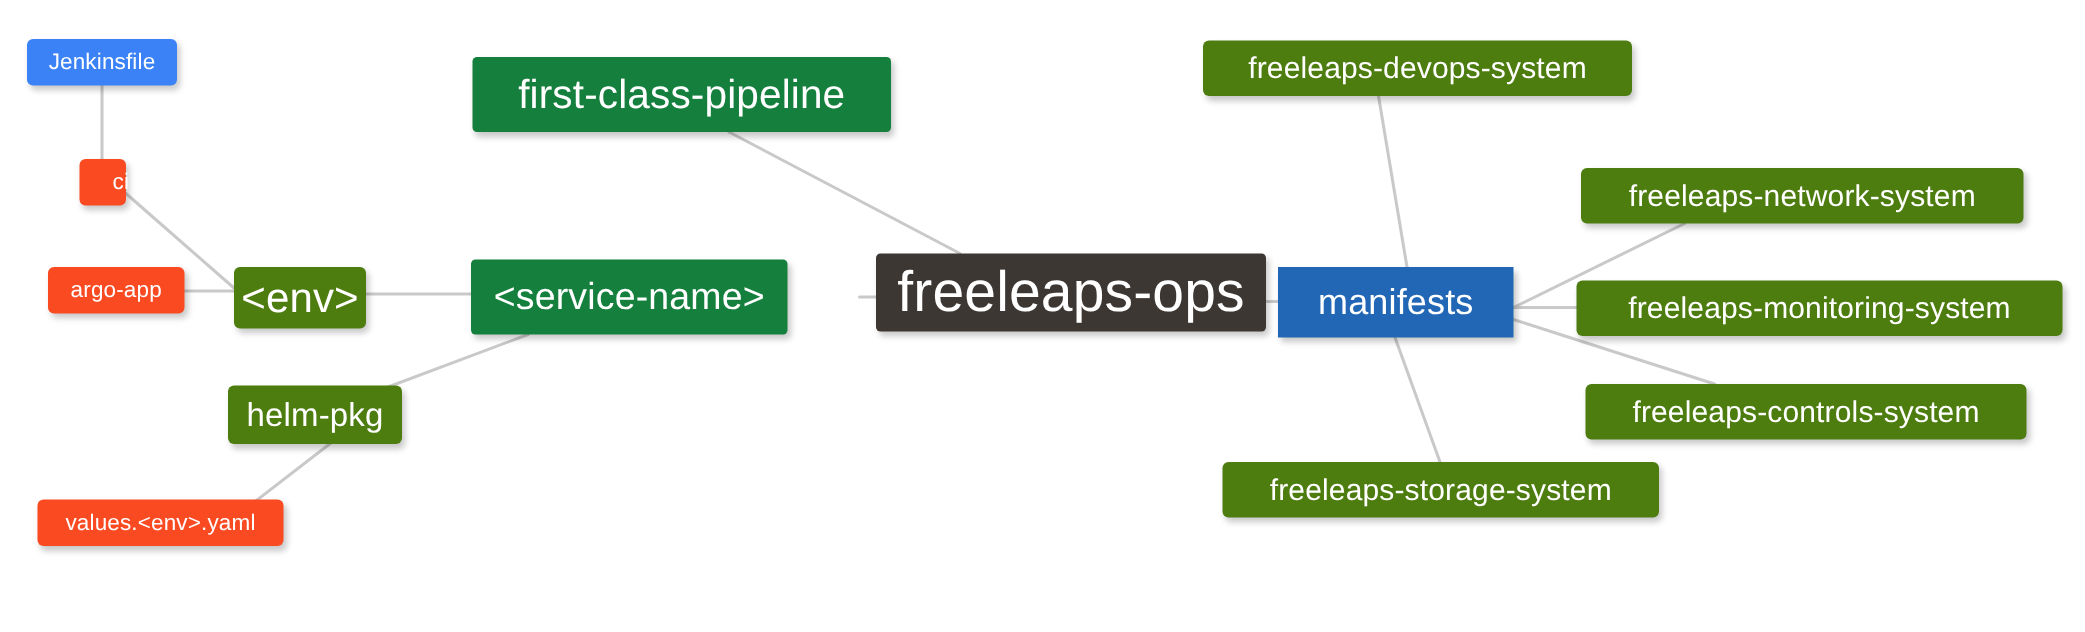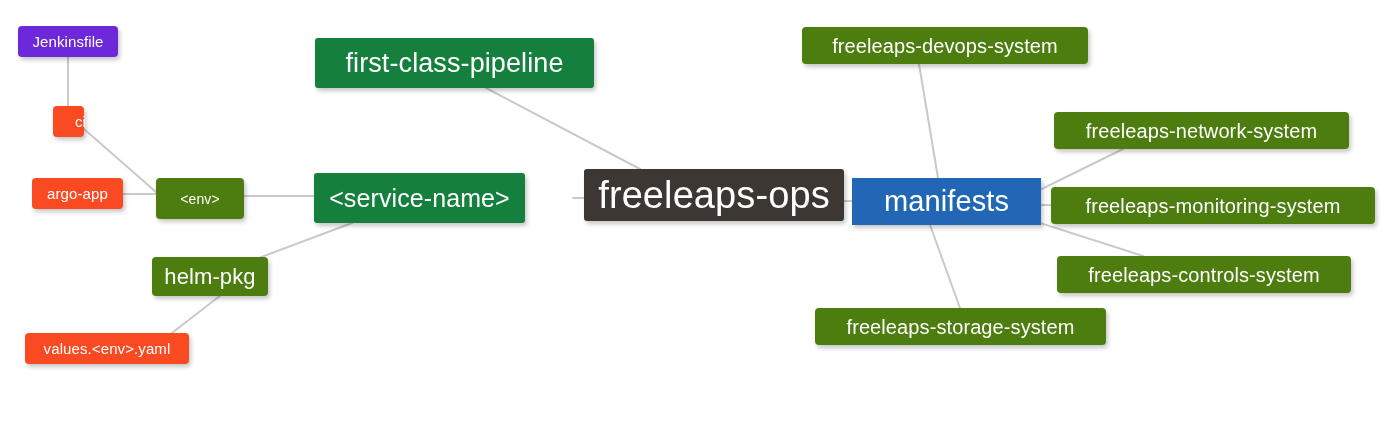--- a/index.html
+++ b/index.html
@@ -49,21 +49,21 @@
   }
   .node-blue-sharp {
     background: #2167b5;
     border-radius: 0px;
   }
   .node-green {
     background: #4d7c0f;
     border-radius: 4px;
   }
   .node-orange {
-    background: #6d28d9;
+    background: #3b82f6;
     border-radius: 4px;
   }
   .node-red {
     background: #f94a22;
     border-radius: 4px;
   }
 </style>
 </head>
 <body>
 
@@ -81,22 +81,22 @@
       <line x1="938" y1="178" x2="919" y2="64" stroke="#c9c9c9" stroke-width="2" stroke-linecap="round"></line>
       <line x1="1009" y1="205" x2="1123" y2="149" stroke="#c9c9c9" stroke-width="2" stroke-linecap="round"></line>
       <line x1="1009" y1="205" x2="1051" y2="205" stroke="#c9c9c9" stroke-width="2" stroke-linecap="round"></line>
       <line x1="1009" y1="213" x2="1143" y2="256" stroke="#c9c9c9" stroke-width="2" stroke-linecap="round"></line>
       <line x1="930" y1="225" x2="960" y2="308" stroke="#c9c9c9" stroke-width="2" stroke-linecap="round"></line>
     </svg>
   <div id="node-layer">
       <div class="node node-root" style="left: 584px; top: 169px; width: 260px; height: 52px; font-size: 38px;">freeleaps-ops</div>
       <div class="node node-blue" style="left: 314px; top: 173px; width: 211px; height: 50px; font-size: 25px;">&lt;service-name&gt;</div>
       <div class="node node-blue" style="left: 315px; top: 38px; width: 279px; height: 50px; font-size: 27px;">first-class-pipeline</div>
-      <div class="node node-blue-sharp" style="left: 852px; top: 178px; width: 189px; height: 47px; font-size: 29px;">manifests</div>
-      <div class="node node-green" style="left: 156px; top: 178px; width: 88px; height: 41px; font-size: 14px;">&lt;env&gt;</div>
+      <div class="node node-blue-sharp" style="left: 852px; top: 178px; width: 157px; height: 47px; font-size: 24px;">manifests</div>
+      <div class="node node-green" style="left: 156px; top: 178px; width: 88px; height: 41px; font-size: 28px;">&lt;env&gt;</div>
       <div class="node node-green" style="left: 152px; top: 257px; width: 116px; height: 39px; font-size: 22px;">helm-pkg</div>
       <div class="node node-green" style="left: 802px; top: 27px; width: 286px; height: 37px; font-size: 20px;">freeleaps-devops-system</div>
       <div class="node node-green" style="left: 1054px; top: 112px; width: 295px; height: 37px; font-size: 20px;">freeleaps-network-system</div>
       <div class="node node-green" style="left: 1051px; top: 187px; width: 324px; height: 37px; font-size: 20px;">freeleaps-monitoring-system</div>
       <div class="node node-green" style="left: 1057px; top: 256px; width: 294px; height: 37px; font-size: 20px;">freeleaps-controls-system</div>
       <div class="node node-green" style="left: 815px; top: 308px; width: 291px; height: 37px; font-size: 20px;">freeleaps-storage-system</div>
       <div class="node node-orange" style="left: 18px; top: 26px; width: 100px; height: 31px; font-size: 15px;">Jenkinsfile</div>
       <div class="node node-red" style="left: 53px; top: 106px; width: 31px; height: 31px; font-size: 15px; padding-left: 24px;">ci</div>
       <div class="node node-red" style="left: 32px; top: 178px; width: 91px; height: 31px; font-size: 15px;">argo-app</div>
       <div class="node node-red" style="left: 25px; top: 333px; width: 164px; height: 31px; font-size: 15px;">values.&lt;env&gt;.yaml</div>

